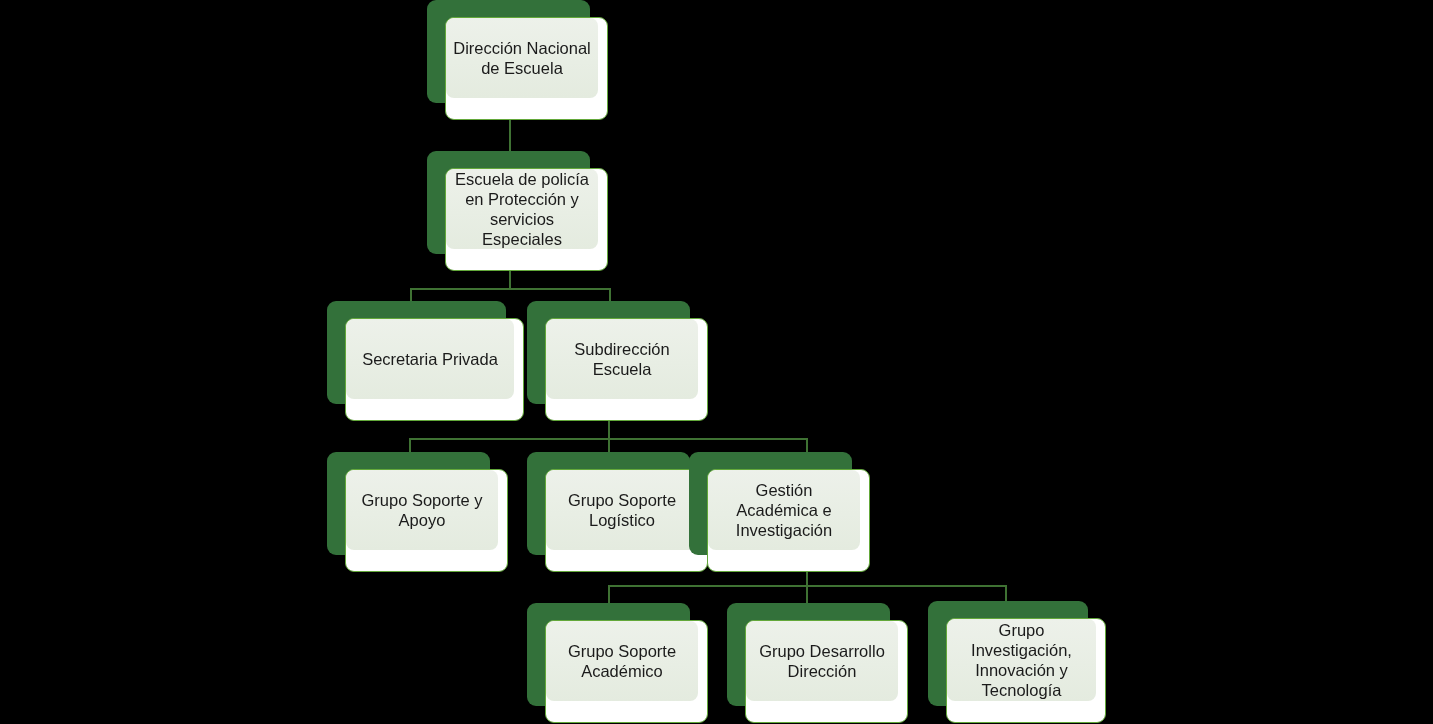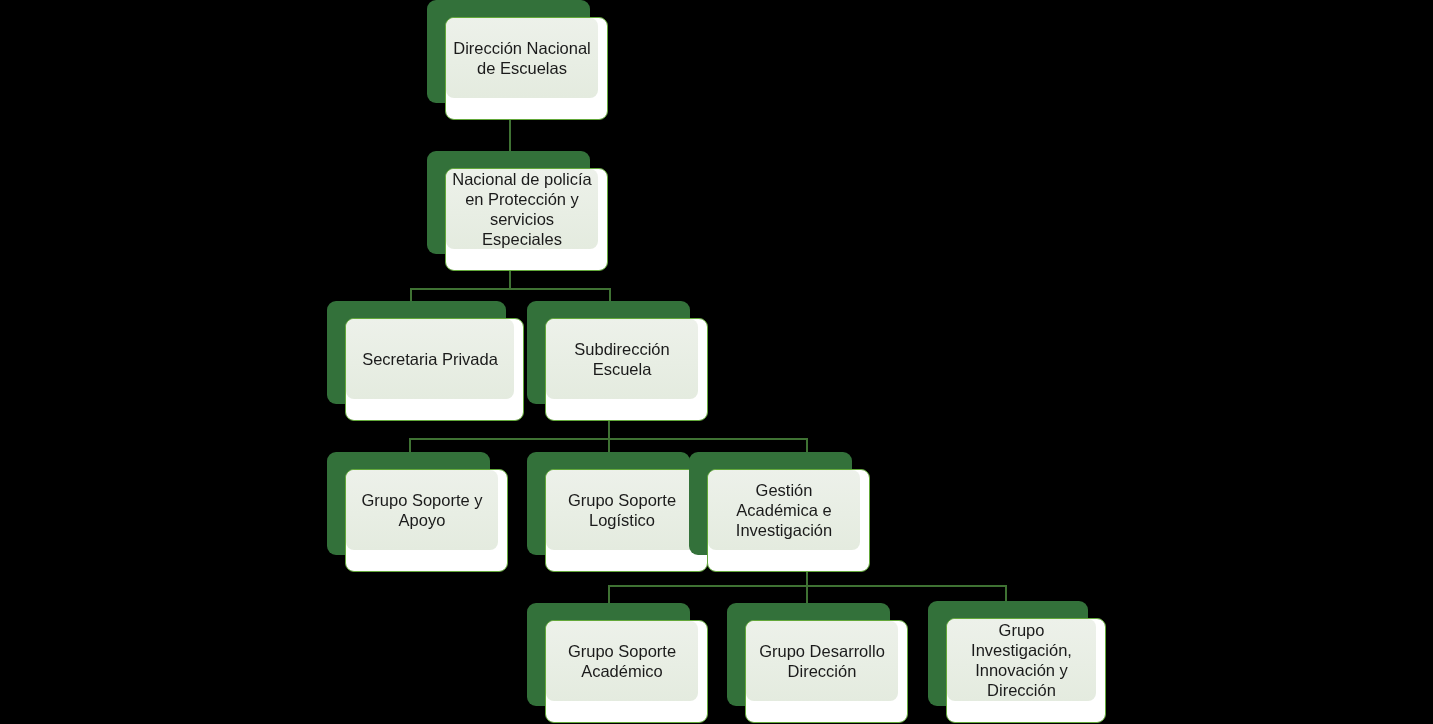--- a/index.html
+++ b/index.html
@@ -102,28 +102,28 @@
   <div class="connector v" style="left:806px; top:571px; height:15px;"></div>
   <div class="connector h" style="left:608px; top:585px; width:399px;"></div>
   <div class="connector v" style="left:608px; top:585px; height:18px;"></div>
   <div class="connector v" style="left:806px; top:585px; height:18px;"></div>
   <div class="connector v" style="left:1005px; top:585px; height:18px;"></div>
 
   <div class="node" style="left:427px; top:0px; width:163px; height:103px;">
     <div class="plate"></div>
     <div class="card">
       <div class="label">Dirección Nacional
-de Escuelas</div>
+de Escuela</div>
     </div>
   </div>
 
   <div class="node" style="left:427px; top:151px; width:163px; height:103px;">
     <div class="plate"></div>
     <div class="card">
-      <div class="label">Nacional de policía
+      <div class="label">Escuela de policía
 en Protección y
 servicios
 Especiales</div>
     </div>
   </div>
 
   <div class="node" style="left:327px; top:301px; width:163px; height:103px;padding-left:16px;">
     <div class="plate"></div>
     <div class="card">
       <div class="label">Secretaria Privada</div>
@@ -178,17 +178,17 @@
 Dirección</div>
     </div>
   </div>
 
   <div class="node" style="left:928px; top:601px; width:160px; height:105px;">
     <div class="plate"></div>
     <div class="card">
       <div class="label">Grupo
 Investigación,
 Innovación y
-Dirección</div>
+Tecnología</div>
     </div>
   </div>
 
 </div>
 
 </body></html>

